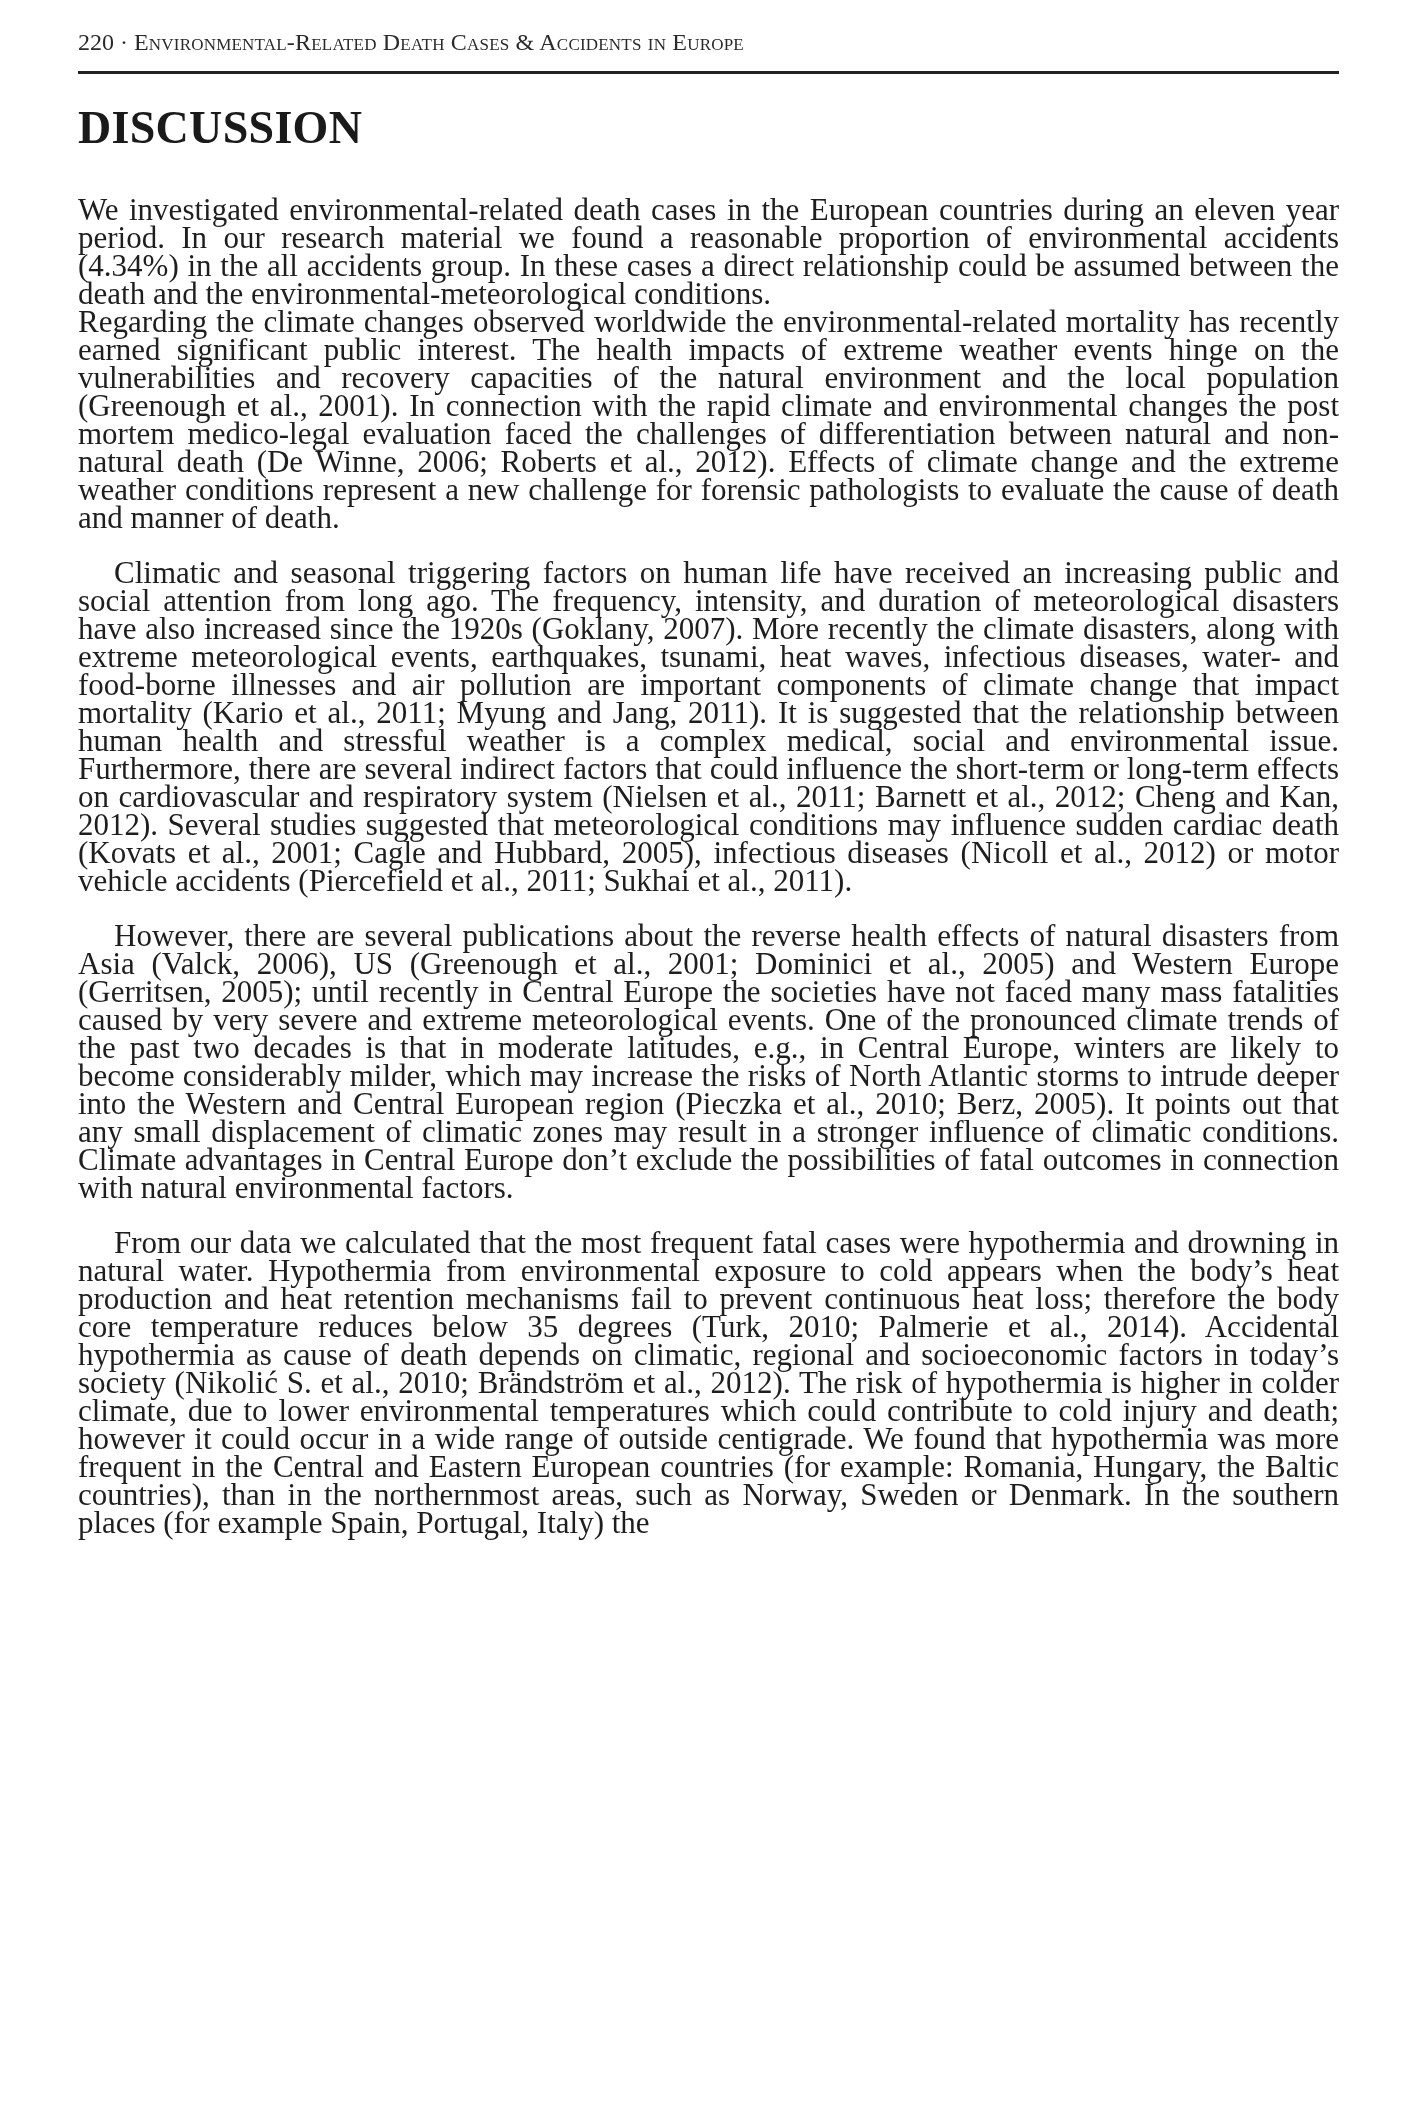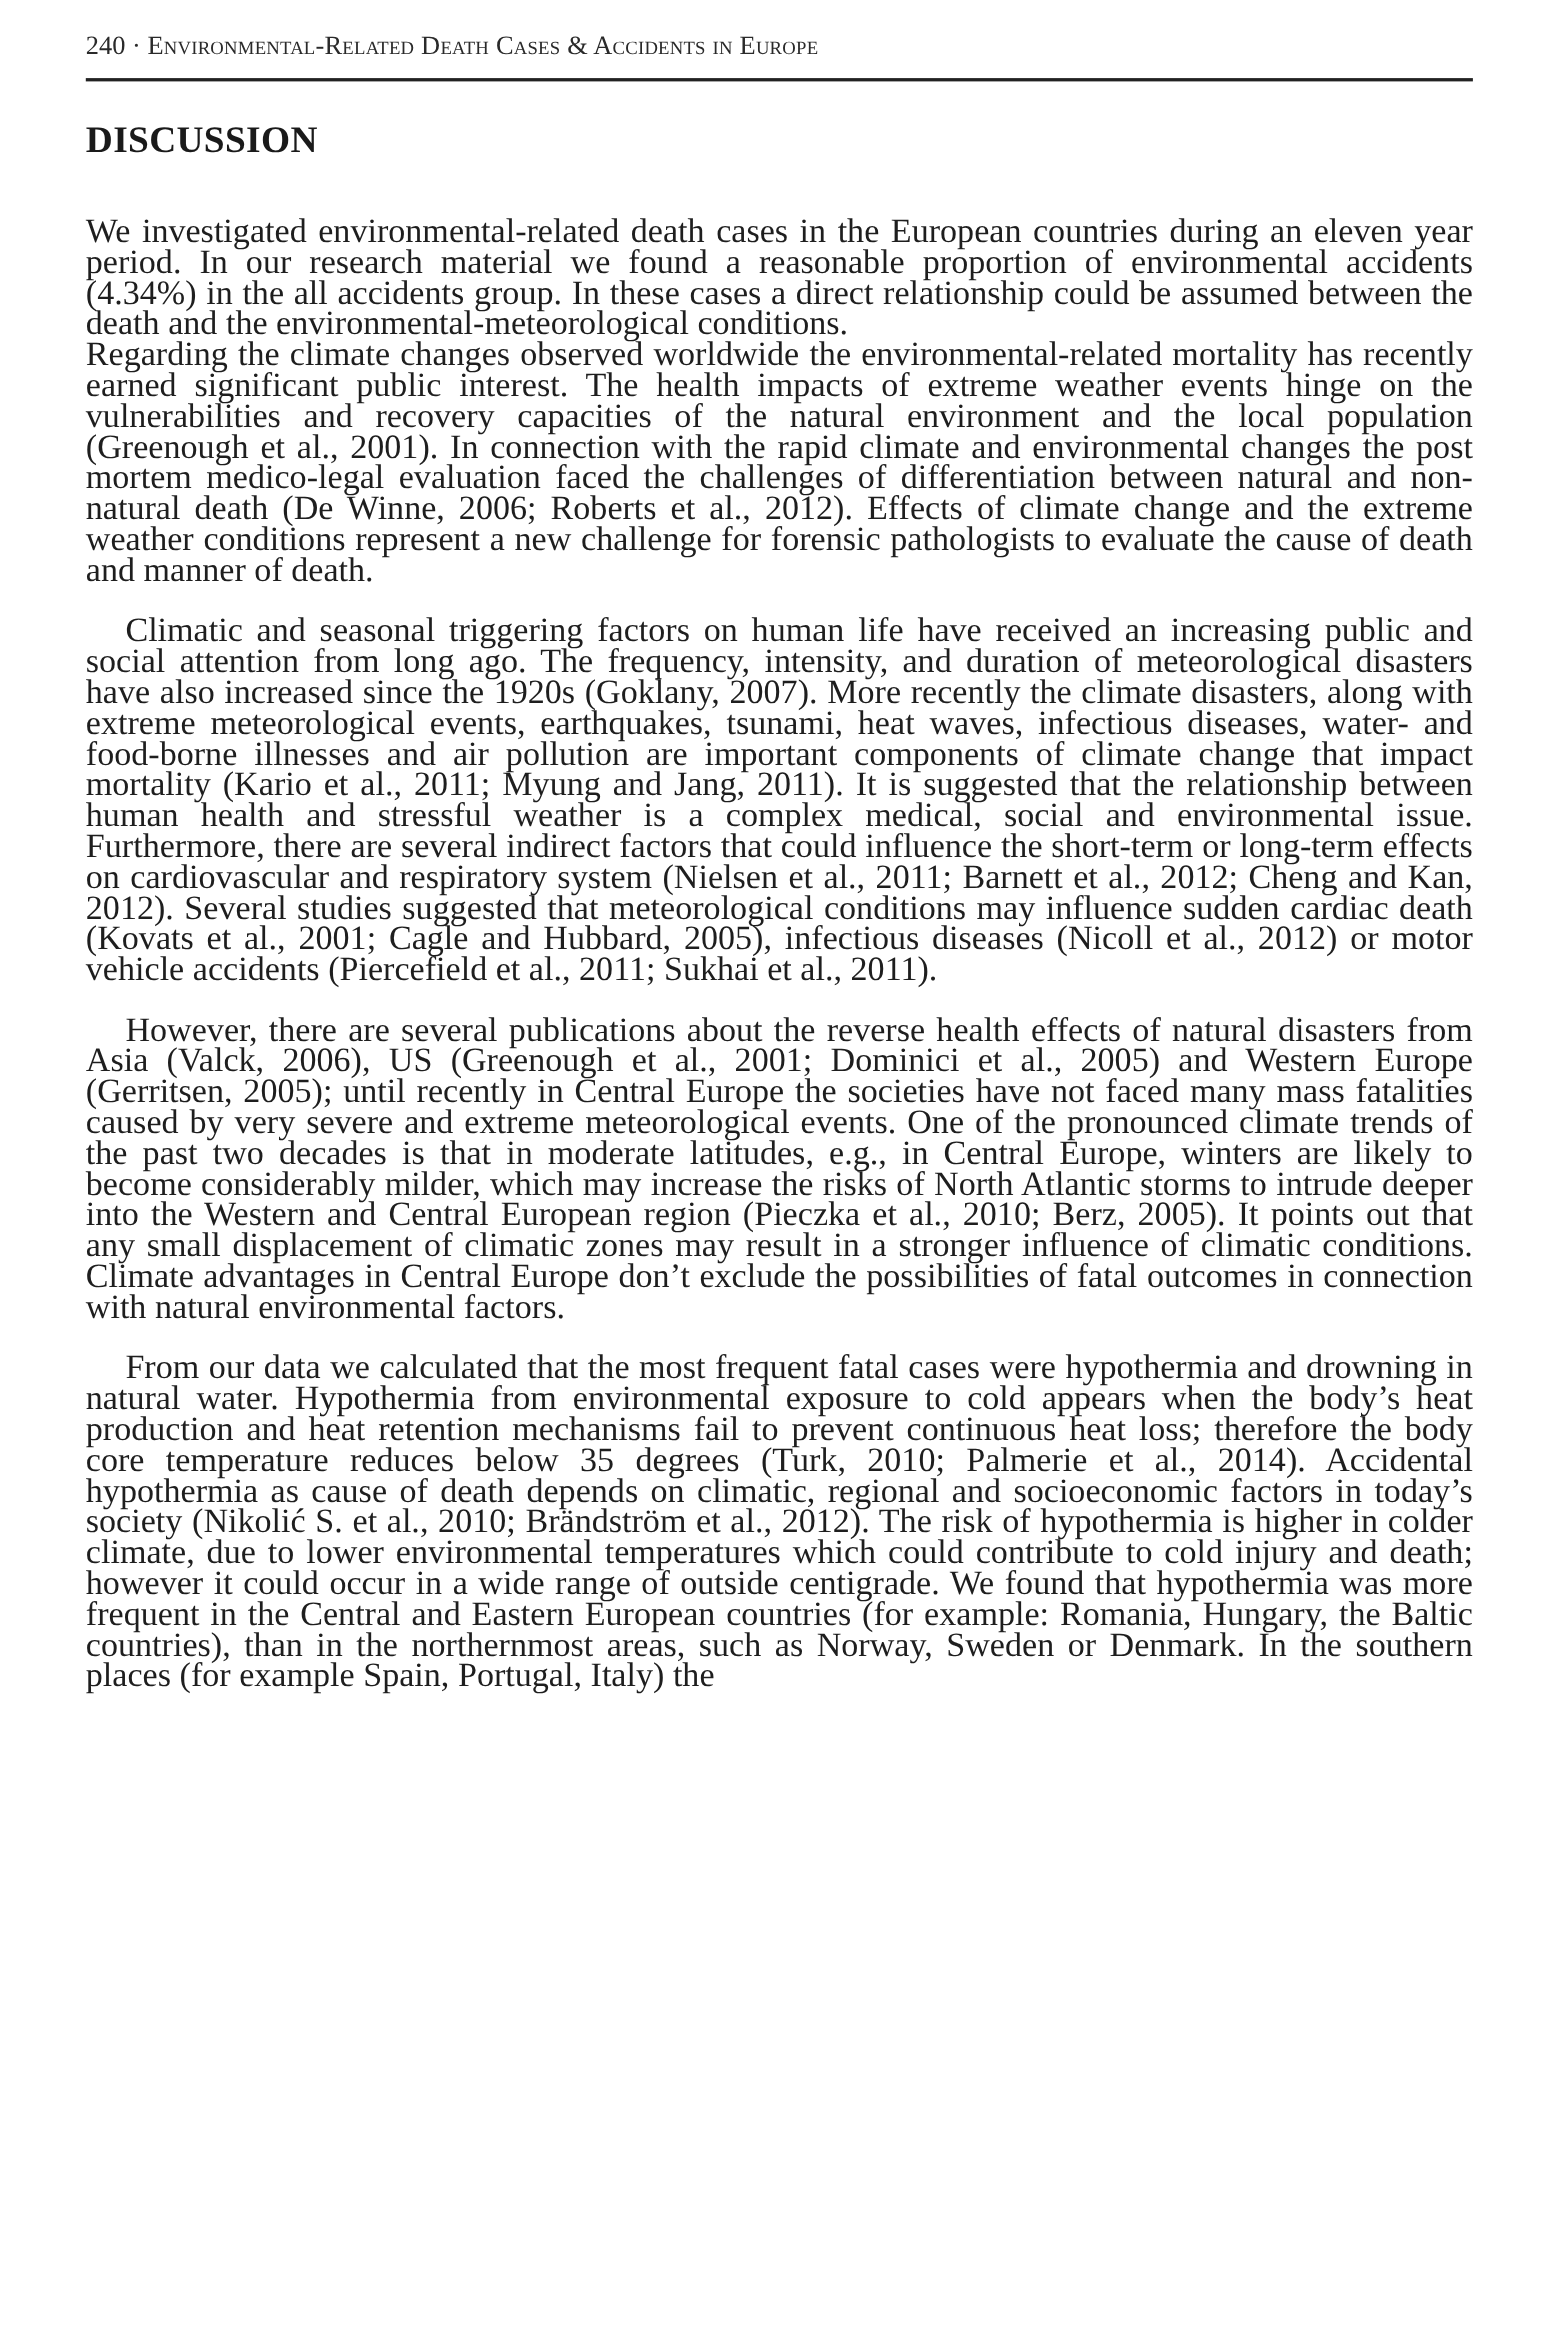--- a/index.html
+++ b/index.html
@@ -41,21 +41,21 @@
       left: 0;
       width: 1261px;
       height: 3px;
       background: #222222;
     }
     .section-heading {
       position: absolute;
       top: 108px;
       left: 0;
       margin: 0;
-      font-size: 34px;
+      font-size: 46px;
       line-height: 40px;
       font-weight: bold;
       color: #1a1a1a;
       letter-spacing: 0.3px;
     }
     .body-text {
       position: absolute;
       top: 196px;
       left: 0;
       width: 1261px;
@@ -72,21 +72,21 @@
       text-indent: 36px;
       margin-top: 27px;
     }
   </style>
 </head>
 <body>
 
 <div class="page">
 
   <div class="running-header">
-    <span>240</span>
+    <span>220</span>
     <span>·</span>
     <span class="title">Environmental-Related Death Cases &amp; Accidents in Europe</span>
   </div>
 
   <div class="header-rule"></div>
 
   <h2 class="section-heading">DISCUSSION</h2>
 
   <div class="body-text">
     <p>We investigated environmental-related death cases in the European countries during an eleven year period. In our research material we found a reasonable proportion of environmental accidents (4.34%) in the all accidents group. In these cases a direct relationship could be assumed between the death and the environmental-meteorological conditions.</p>

